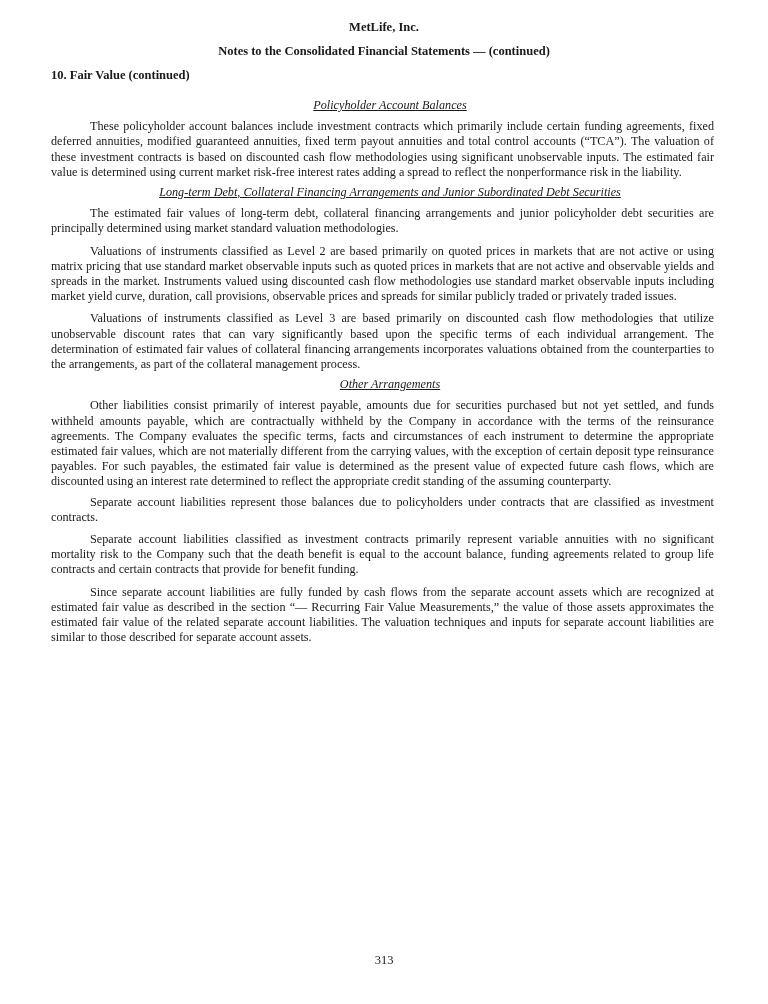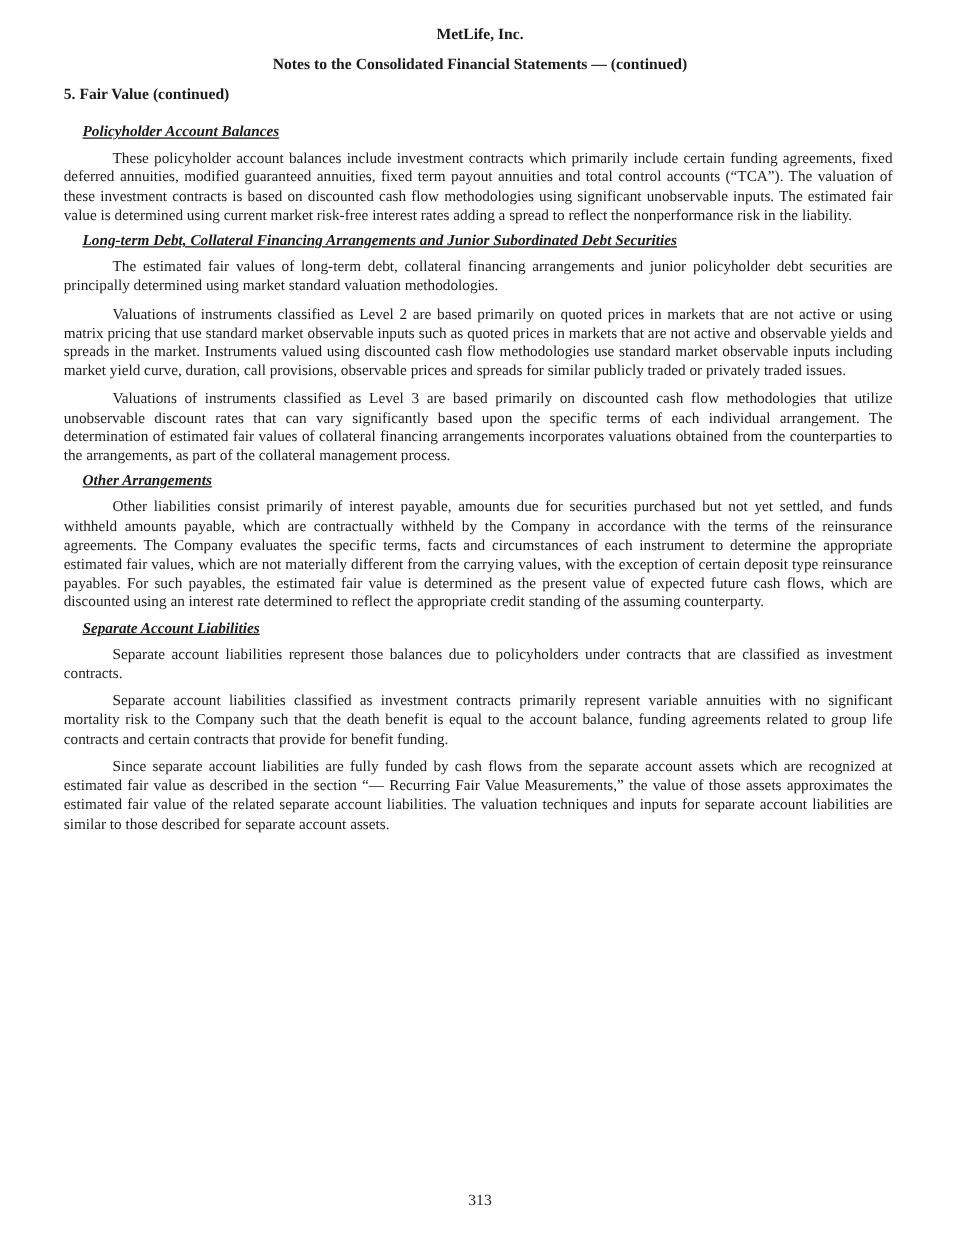--- a/index.html
+++ b/index.html
@@ -19,53 +19,52 @@
   }
   .section-title {
     position: absolute; top: 68px; left: 51px;
     font-weight: bold; font-size: 12.5px;
   }
   .body-text {
     position: absolute; top: 98px; left: 51px; width: 663px;
     font-size: 12.2px; line-height: 15.2px;
   }
   .subhead {
-    font-style: italic; font-weight: bold; text-decoration: underline;
-    margin: 0 0 6px 15px; font-size: 12.2px;
+    font-style: italic; font-weight: normal; text-decoration: underline;
+    margin: 0 0 6px 15px; font-size: 12.2px; text-align: center;
   }
   .para {
     margin: 0 0 7px 0; text-indent: 39px; text-align: justify;
   }
   .para.last-in-group { margin-bottom: 5px; }
   .page-number {
     position: absolute; top: 953px; left: 0; width: 768px; text-align: center;
     font-size: 12.5px;
   }
 </style>
 </head>
 <body>
 
 <div class="page">
   <div class="company">MetLife, Inc.</div>
   <div class="subtitle">Notes to the Consolidated Financial Statements — (continued)</div>
-  <div class="section-title">5. Fair Value (continued)</div>
+  <div class="section-title">10. Fair Value (continued)</div>
 
   <div class="body-text">
 
     <div class="subhead">Policyholder Account Balances</div>
     <p class="para last-in-group">These policyholder account balances include investment contracts which primarily include certain funding agreements, fixed deferred annuities, modified guaranteed annuities, fixed term payout annuities and total control accounts (“TCA”). The valuation of these investment contracts is based on discounted cash flow methodologies using significant unobservable inputs. The estimated fair value is determined using current market risk-free interest rates adding a spread to reflect the nonperformance risk in the liability.</p>
 
     <div class="subhead">Long-term Debt, Collateral Financing Arrangements and Junior Subordinated Debt Securities</div>
     <p class="para">The estimated fair values of long-term debt, collateral financing arrangements and junior policyholder debt securities are principally determined using market standard valuation methodologies.</p>
     <p class="para">Valuations of instruments classified as Level 2 are based primarily on quoted prices in markets that are not active or using matrix pricing that use standard market observable inputs such as quoted prices in markets that are not active and observable yields and spreads in the market. Instruments valued using discounted cash flow methodologies use standard market observable inputs including market yield curve, duration, call provisions, observable prices and spreads for similar publicly traded or privately traded issues.</p>
     <p class="para last-in-group">Valuations of instruments classified as Level 3 are based primarily on discounted cash flow methodologies that utilize unobservable discount rates that can vary significantly based upon the specific terms of each individual arrangement. The determination of estimated fair values of collateral financing arrangements incorporates valuations obtained from the counterparties to the arrangements, as part of the collateral management process.</p>
 
     <div class="subhead">Other Arrangements</div>
     <p class="para last-in-group">Other liabilities consist primarily of interest payable, amounts due for securities purchased but not yet settled, and funds withheld amounts payable, which are contractually withheld by the Company in accordance with the terms of the reinsurance agreements. The Company evaluates the specific terms, facts and circumstances of each instrument to determine the appropriate estimated fair values, which are not materially different from the carrying values, with the exception of certain deposit type reinsurance payables. For such payables, the estimated fair value is determined as the present value of expected future cash flows, which are discounted using an interest rate determined to reflect the appropriate credit standing of the assuming counterparty.</p>
 
-    <div class="subhead">Separate Account Liabilities</div>
     <p class="para">Separate account liabilities represent those balances due to policyholders under contracts that are classified as investment contracts.</p>
     <p class="para">Separate account liabilities classified as investment contracts primarily represent variable annuities with no significant mortality risk to the Company such that the death benefit is equal to the account balance, funding agreements related to group life contracts and certain contracts that provide for benefit funding.</p>
     <p class="para">Since separate account liabilities are fully funded by cash flows from the separate account assets which are recognized at estimated fair value as described in the section “— Recurring Fair Value Measurements,” the value of those assets approximates the estimated fair value of the related separate account liabilities. The valuation techniques and inputs for separate account liabilities are similar to those described for separate account assets.</p>
   </div>
 
   <div class="page-number">313</div>
 </div>
 
 </body></html>

